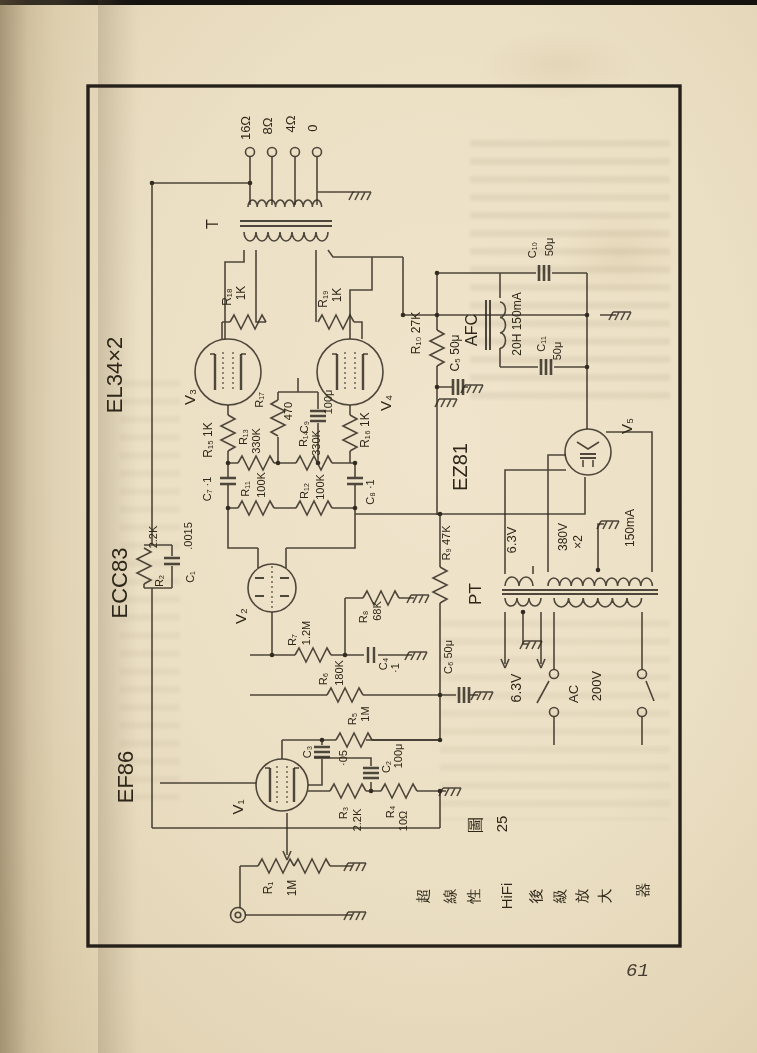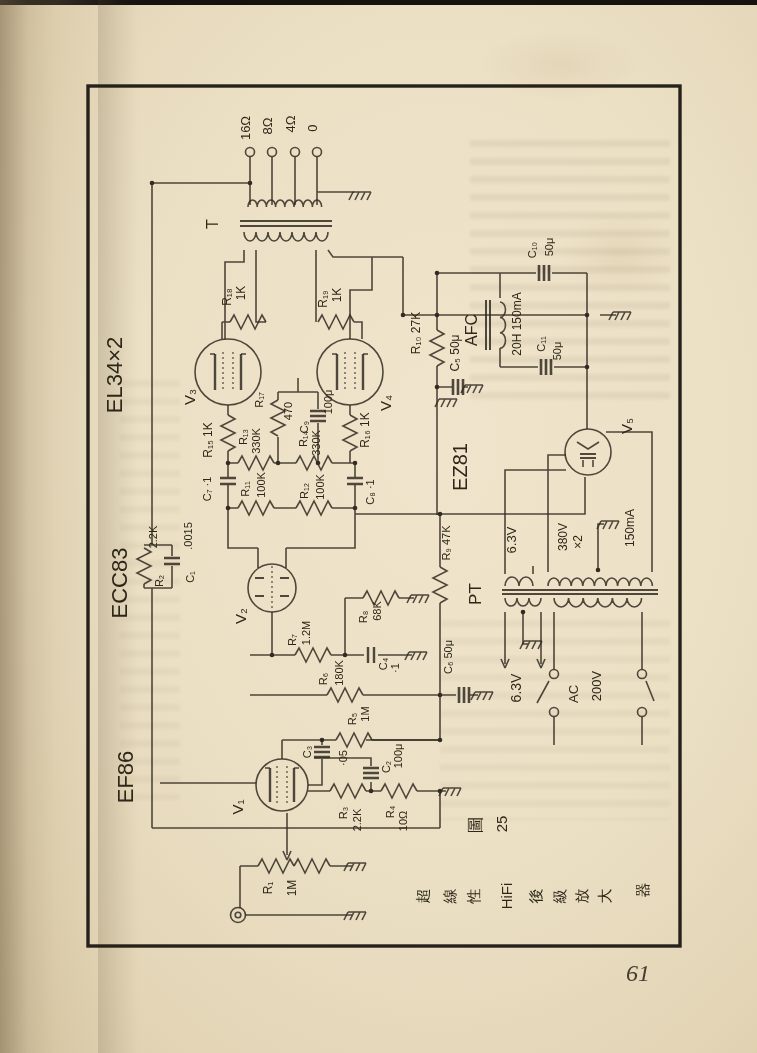--- a/index.html
+++ b/index.html
@@ -10,21 +10,21 @@
   .gutter{position:absolute;left:0;top:0;width:130px;height:1053px;
     background:linear-gradient(90deg, rgba(120,100,70,.55) 0%, rgba(150,130,95,.25) 28px, rgba(190,170,130,.18) 55px, rgba(0,0,0,0) 120px);}
   .gutter2{position:absolute;left:98px;top:0;width:40px;height:1053px;
     background:linear-gradient(90deg, rgba(90,75,50,.18), rgba(0,0,0,0));}
   .bleed{position:absolute;opacity:.08;filter:blur(1.5px);
     background:repeating-linear-gradient(180deg, #6b5c40 0 7px, rgba(0,0,0,0) 7px 18px);}
   .stain{position:absolute;border-radius:50%;}
   svg{position:absolute;left:0;top:0;}
   svg text{font-family:"Liberation Sans",sans-serif;fill:#2e2719;}
   .page-number{position:absolute;left:626px;top:960px;width:50px;
-    font-family:Liberation Serif, serif;font-style:italic;font-size:24px;color:#453d2f;}
+    font-family:Liberation Mono, monospace;font-style:italic;font-size:19px;color:#453d2f;}
 </style>
 </head>
 <body>
 
 <div class="stage">
   <div class="top-edge"></div>
   <div class="gutter"></div>
   <div class="gutter2"></div>
 
   <div class="bleed" style="left:470px;top:140px;width:200px;height:260px;"></div>

